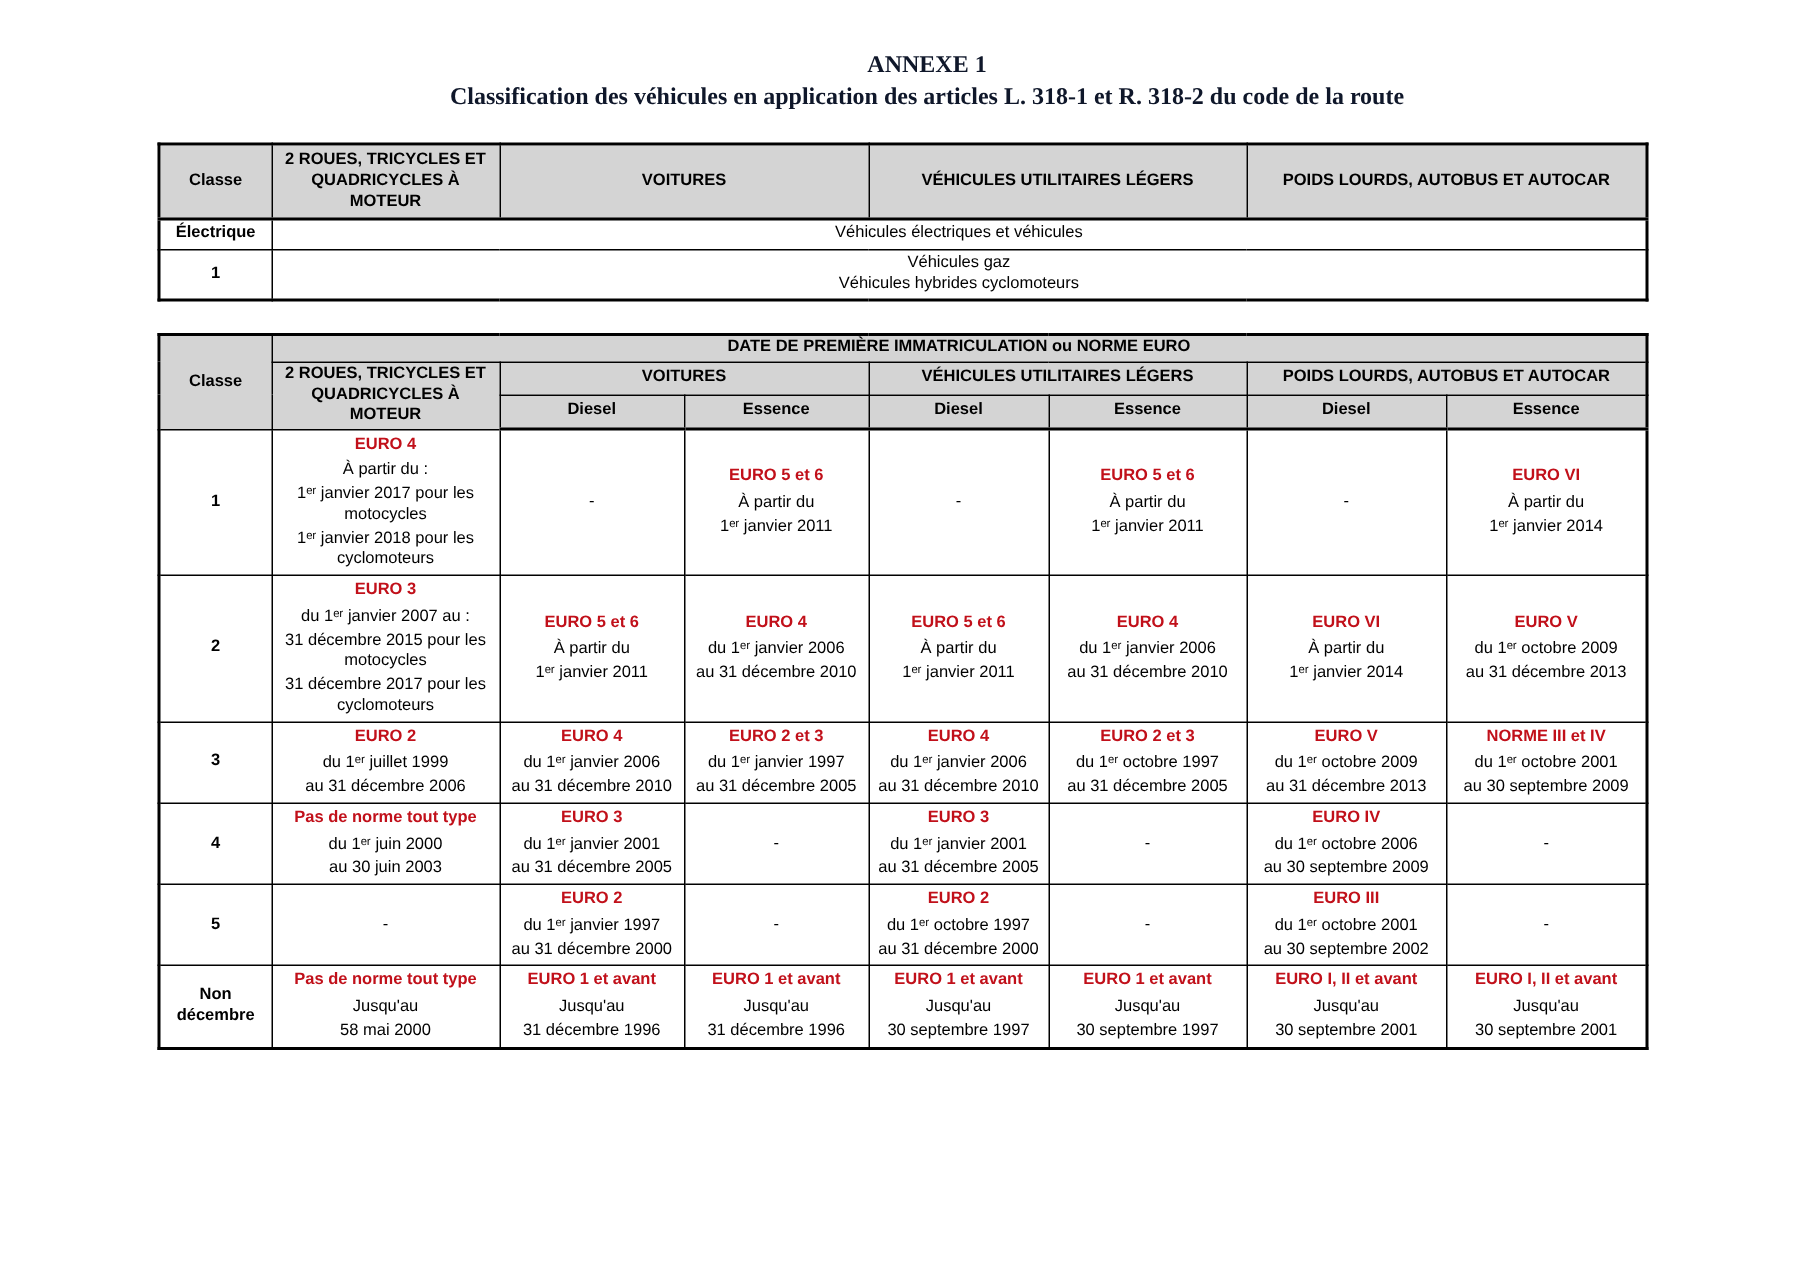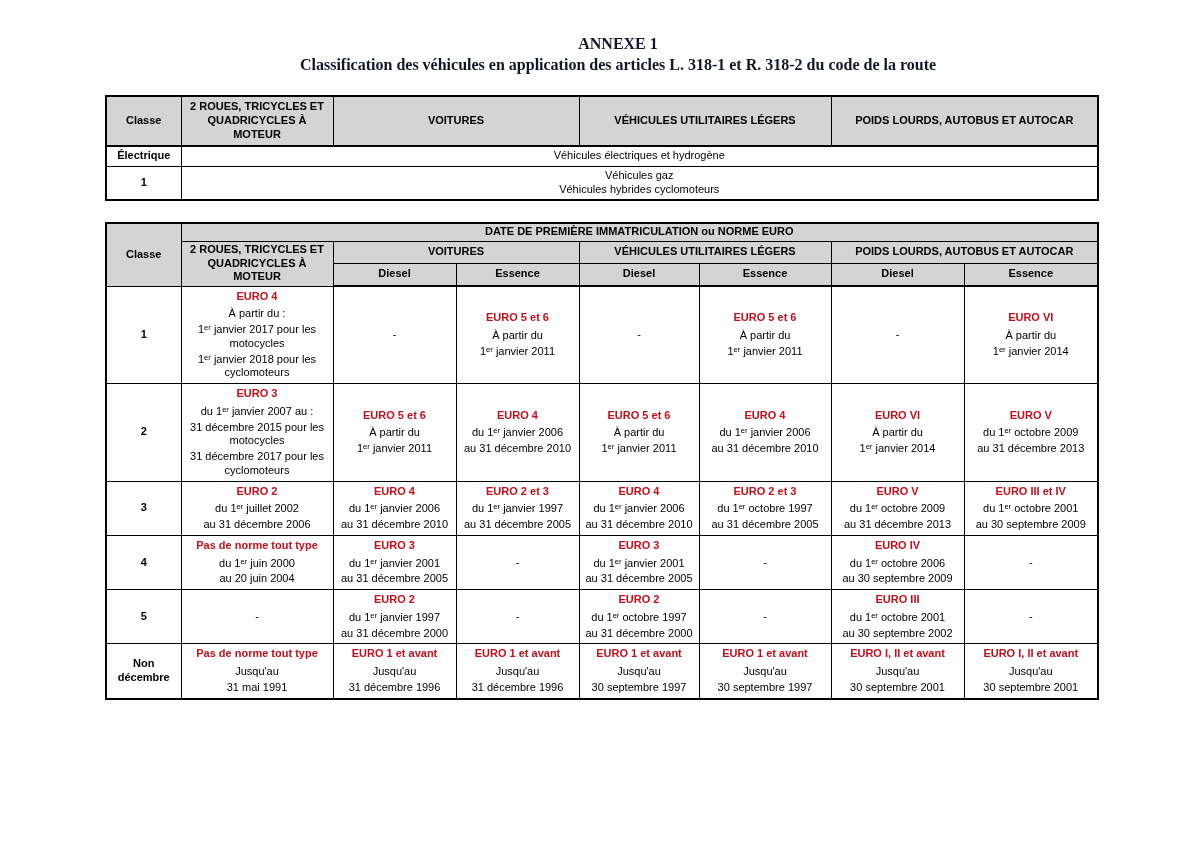--- a/index.html
+++ b/index.html
@@ -64,21 +64,21 @@
         <th>2 ROUES, TRICYCLES ET QUADRICYCLES À MOTEUR</th>
         <th>VOITURES</th>
         <th>VÉHICULES UTILITAIRES LÉGERS</th>
         <th>POIDS LOURDS, AUTOBUS ET AUTOCAR</th>
       </tr>
     </thead>
     <tbody>
       <tr>
         <th>Électrique</th>
         <td colspan="4">
-          <div>Véhicules électriques et hydrogène</div>
+          <div>Véhicules électriques et véhicules</div>
         </td>
       </tr>
       <tr>
         <th>1</th>
         <td colspan="4">
           <div>Véhicules gaz</div>
           <div>Véhicules hybrides cyclomoteurs</div>
         </td>
       </tr>
     </tbody>
@@ -179,21 +179,21 @@
           <td>
             <div class="norm" style="color: rgb(193, 16, 26);">EURO V</div>
             <div class="dateline">du 1ᵉʳ octobre 2009</div>
             <div class="dateline">au 31 décembre 2013</div>
           </td>
         </tr>
         <tr>
           <th>3</th>
           <td>
             <div class="norm" style="color: rgb(193, 16, 26);">EURO 2</div>
-            <div class="dateline">du 1ᵉʳ juillet 2002</div>
+            <div class="dateline">du 1ᵉʳ juillet 1999</div>
             <div class="dateline">au 31 décembre 2006</div>
           </td>
           <td>
             <div class="norm" style="color: rgb(193, 16, 26);">EURO 4</div>
             <div class="dateline">du 1ᵉʳ janvier 2006</div>
             <div class="dateline">au 31 décembre 2010</div>
           </td>
           <td>
             <div class="norm" style="color: rgb(193, 16, 26);">EURO 2 et 3</div>
             <div class="dateline">du 1ᵉʳ janvier 1997</div>
@@ -208,31 +208,31 @@
             <div class="norm" style="color: rgb(193, 16, 26);">EURO 2 et 3</div>
             <div class="dateline">du 1ᵉʳ octobre 1997</div>
             <div class="dateline">au 31 décembre 2005</div>
           </td>
           <td>
             <div class="norm" style="color: rgb(193, 16, 26);">EURO V</div>
             <div class="dateline">du 1ᵉʳ octobre 2009</div>
             <div class="dateline">au 31 décembre 2013</div>
           </td>
           <td>
-            <div class="norm" style="color: rgb(193, 16, 26);">EURO III et IV</div>
+            <div class="norm" style="color: rgb(193, 16, 26);">NORME III et IV</div>
             <div class="dateline">du 1ᵉʳ octobre 2001</div>
             <div class="dateline">au 30 septembre 2009</div>
           </td>
         </tr>
         <tr>
           <th>4</th>
           <td>
             <div class="norm" style="color: rgb(193, 16, 26);">Pas de norme tout type</div>
             <div class="dateline">du 1ᵉʳ juin 2000</div>
-            <div class="dateline">au 20 juin 2004</div>
+            <div class="dateline">au 30 juin 2003</div>
           </td>
           <td>
             <div class="norm" style="color: rgb(193, 16, 26);">EURO 3</div>
             <div class="dateline">du 1ᵉʳ janvier 2001</div>
             <div class="dateline">au 31 décembre 2005</div>
           </td>
           <td>-</td>
           <td>
             <div class="norm" style="color: rgb(193, 16, 26);">EURO 3</div>
             <div class="dateline">du 1ᵉʳ janvier 2001</div>
@@ -266,21 +266,21 @@
             <div class="dateline">du 1ᵉʳ octobre 2001</div>
             <div class="dateline">au 30 septembre 2002</div>
           </td>
           <td>-</td>
         </tr>
         <tr>
           <th>Non décembre</th>
           <td>
             <div class="norm" style="color: rgb(193, 16, 26);">Pas de norme tout type</div>
             <div class="dateline">Jusqu'au</div>
-            <div class="dateline">31 mai 1991</div>
+            <div class="dateline">58 mai 2000</div>
           </td>
           <td>
             <div class="norm" style="color: rgb(193, 16, 26);">EURO 1 et avant</div>
             <div class="dateline">Jusqu'au</div>
             <div class="dateline">31 décembre 1996</div>
           </td>
           <td>
             <div class="norm" style="color: rgb(193, 16, 26);">EURO 1 et avant</div>
             <div class="dateline">Jusqu'au</div>
             <div class="dateline">31 décembre 1996</div>

